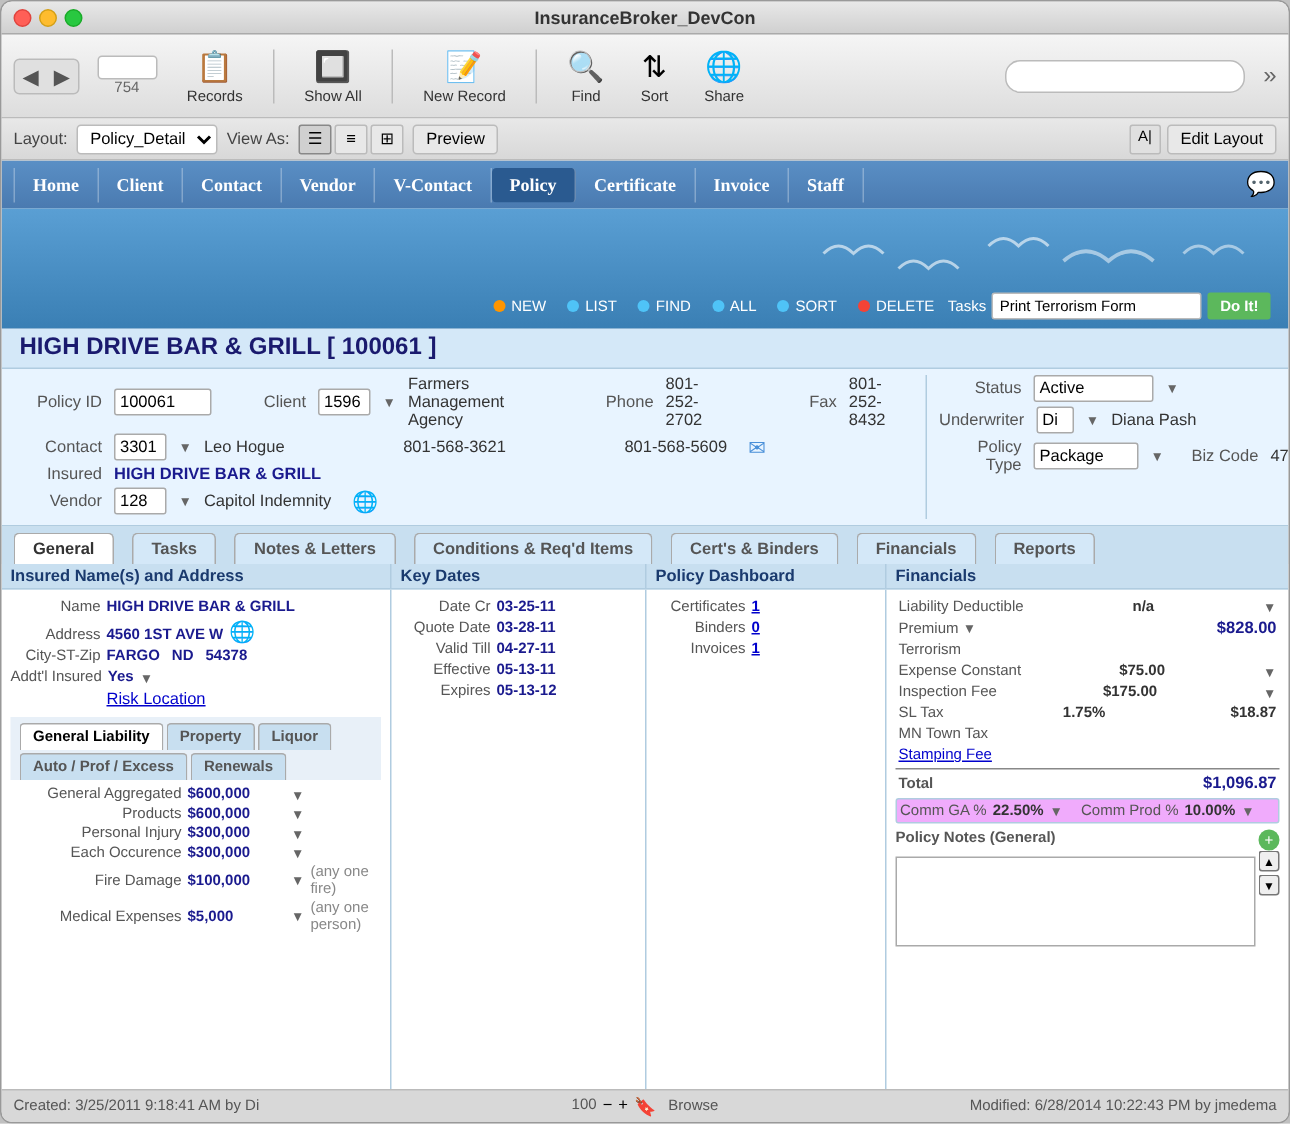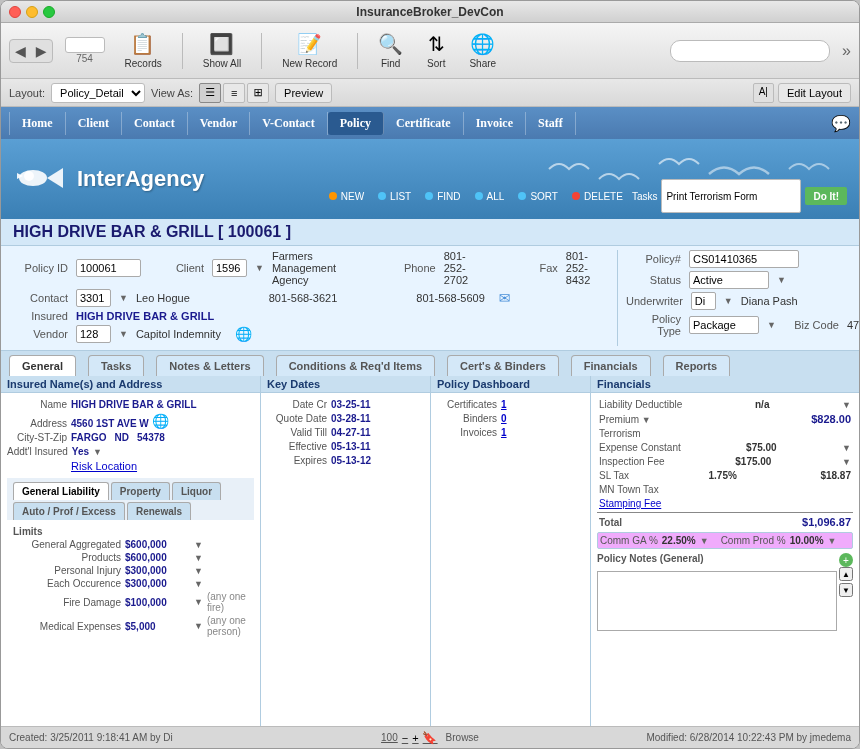--- a/index.html
+++ b/index.html
@@ -57,21 +57,21 @@
     .logo-text { color: white; font-size: 22px; font-weight: bold; text-shadow: 1px 1px 2px rgba(0,0,0,0.3); }
     .birds-area { position: absolute; right: 20px; top: 10px; color: rgba(255,255,255,0.7); font-size: 24px; }
     .action-bar { position: absolute; bottom: 6px; right: 12px; display: flex; align-items: center; gap: 4px; }
     .action-btn { display: flex; align-items: center; gap: 4px; color: white; font-size: 10px; cursor: pointer; padding: 2px 5px; border-radius: 2px; }
     .action-btn .dot { width: 8px; height: 8px; border-radius: 50%; }
     .dot-orange { background: #ff9500; }
     .dot-blue { background: #4fc3f7; }
     .dot-red { background: #f44336; }
     .tasks-area { display: flex; align-items: center; gap: 4px; }
     .tasks-label { color: white; font-size: 10px; }
-    .tasks-input { height: 34px; width: 140px; border: 1px solid #bbb; border-radius: 2px; font-size: 10px; padding: 0 4px; }
+    .tasks-input { height: 18px; width: 140px; border: 1px solid #bbb; border-radius: 2px; font-size: 10px; padding: 0 4px; }
     .do-it-btn { height: 18px; background: #5cb85c; color: white; border: none; border-radius: 2px; padding: 0 8px; cursor: pointer; font-size: 10px; font-weight: bold; }
 
     
     .record-header { background: #d4e8f8; padding: 4px 12px; border-bottom: 1px solid #b0cce0; flex-shrink: 0; }
     .record-title { font-size: 16px; font-weight: bold; color: #1a1a6e; }
 
     
     .form-area { background: #e8f4ff; padding: 4px 12px; flex-shrink: 0; border-bottom: 1px solid #b0cce0; }
     .form-row { display: flex; align-items: center; gap: 8px; margin-bottom: 3px; }
     .form-label { color: #555; font-size: 11px; min-width: 55px; text-align: right; }
@@ -120,21 +120,21 @@
     .fin-highlight { font-size: 11px; font-weight: bold; color: #1a1a8e; }
     .fin-total-row { border-top: 1px solid #888; padding-top: 3px; }
 
     
     .notes-area { background: white; border: 1px solid #aaa; height: 60px; margin-top: 4px; }
 
     
     .status-bar { background: #d8d8d8; height: 22px; display: flex; align-items: center; padding: 0 8px; border-top: 1px solid #bbb; flex-shrink: 0; font-size: 10px; color: #555; gap: 8px; }
     .status-left { flex: 1; }
     .status-right { text-align: right; flex: 1; }
-    .zoom-controls { display: flex; align-items: center; gap: 4px; text-decoration: underline; }
+    .zoom-controls { display: flex; align-items: flex-start; gap: 4px; }
 
     .bold { font-weight: bold; }
     .link-style { color: #0000cc; text-decoration: underline; cursor: pointer; }
 
     
     .dd-arrow { font-size: 9px; color: #666; cursor: pointer; }
 
     
     .comm-row { display: flex; align-items: center; gap: 4px; padding: 2px; background: #f0abfc; border: 1px solid #b0cce0; margin-top: 4px; border-radius: 2px; }
     .comm-label { font-size: 10px; color: #555; }
@@ -233,31 +233,20 @@
       <div class="nav-item">Vendor</div>
       <div class="nav-item">V-Contact</div>
       <div class="nav-item active">Policy</div>
       <div class="nav-item">Certificate</div>
       <div class="nav-item">Invoice</div>
       <div class="nav-item">Staff</div>
       <span class="nav-icon">💬</span>
     </div>
 
     <div class="header-section">
-      <div class="logo-area">
-        <div>
-          <svg width="60" height="60" viewBox="0 0 60 60">
-            <ellipse cx="20" cy="30" rx="14" ry="8" fill="white" opacity="0.9"></ellipse>
-            <polygon points="34,30 50,20 50,40" fill="white" opacity="0.9"></polygon>
-            <circle cx="16" cy="28" r="5" fill="white" opacity="0.9"></circle>
-            <polygon points="10,28 4,25 4,31" fill="white" opacity="0.9"></polygon>
-          </svg>
-        </div>
-        <span class="logo-text">InterAgency</span>
-      </div>
 
       <div class="birds-area">
         <svg width="300" height="60" viewBox="0 0 300 60">
 
           <path d="M10,20 Q20,10 30,20 Q40,10 50,20" fill="none" stroke="rgba(255,255,255,0.6)" stroke-width="2"></path>
           <path d="M60,30 Q70,20 80,30 Q90,20 100,30" fill="none" stroke="rgba(255,255,255,0.6)" stroke-width="2"></path>
           <path d="M120,15 Q130,5 140,15 Q150,5 160,15" fill="none" stroke="rgba(255,255,255,0.6)" stroke-width="2"></path>
           <path d="M170,25 Q185,12 200,25 Q215,12 230,25" fill="none" stroke="rgba(255,255,255,0.5)" stroke-width="2.5"></path>
           <path d="M250,20 Q260,10 270,20 Q280,10 290,20" fill="none" stroke="rgba(255,255,255,0.5)" stroke-width="2"></path>
         </svg>
@@ -334,24 +323,20 @@
           <div class="form-row">
             <span class="form-label">Vendor</span>
             <input class="form-input" style="width: 35px;" value="128">
             <span class="dd-arrow">▼</span>
             <span class="form-value">Capitol Indemnity</span>
             <span class="world-icon" style="margin-left:6px;">🌐</span>
           </div>
         </div>
 
         <div style="width:230px; border-left:1px solid #b0cce0; padding-left:8px;">
-          <div class="form-row">
-            <span class="form-label">Policy#</span>
-            <input class="form-input" style="width: 110px;" value="CS01410365">
-          </div>
           <div class="form-row">
             <span class="form-label">Status</span>
             <input class="form-input" style="width: 80px;" value="Active">
             <span class="dd-arrow">▼</span>
           </div>
           <div class="form-row">
             <span class="form-label">Underwriter</span>
             <input class="form-input" style="width: 25px;" value="Di">
             <span class="dd-arrow">▼</span>
             <span class="form-value">Diana Pash</span>
@@ -422,21 +407,20 @@
               <div class="sub-tab inactive">Property</div>
               <div class="sub-tab inactive">Liquor</div>
             </div>
             <div class="sub-tabs-row" style="margin-top:2px;">
               <div class="sub-tab inactive">Auto / Prof / Excess</div>
               <div class="sub-tab inactive">Renewals</div>
             </div>
           </div>
 
           <div class="limits-section">
-            <div class="limits-header">Limits</div>
             <div id="limits-rows">
 
             <div class="limit-row">
         <span class="limit-label">General Aggregated</span>
         <span class="limit-value">$600,000</span>
         <span class="dd-arrow">▼</span>
 
       </div>
                 <div class="limit-row">
         <span class="limit-label">Products</span>

